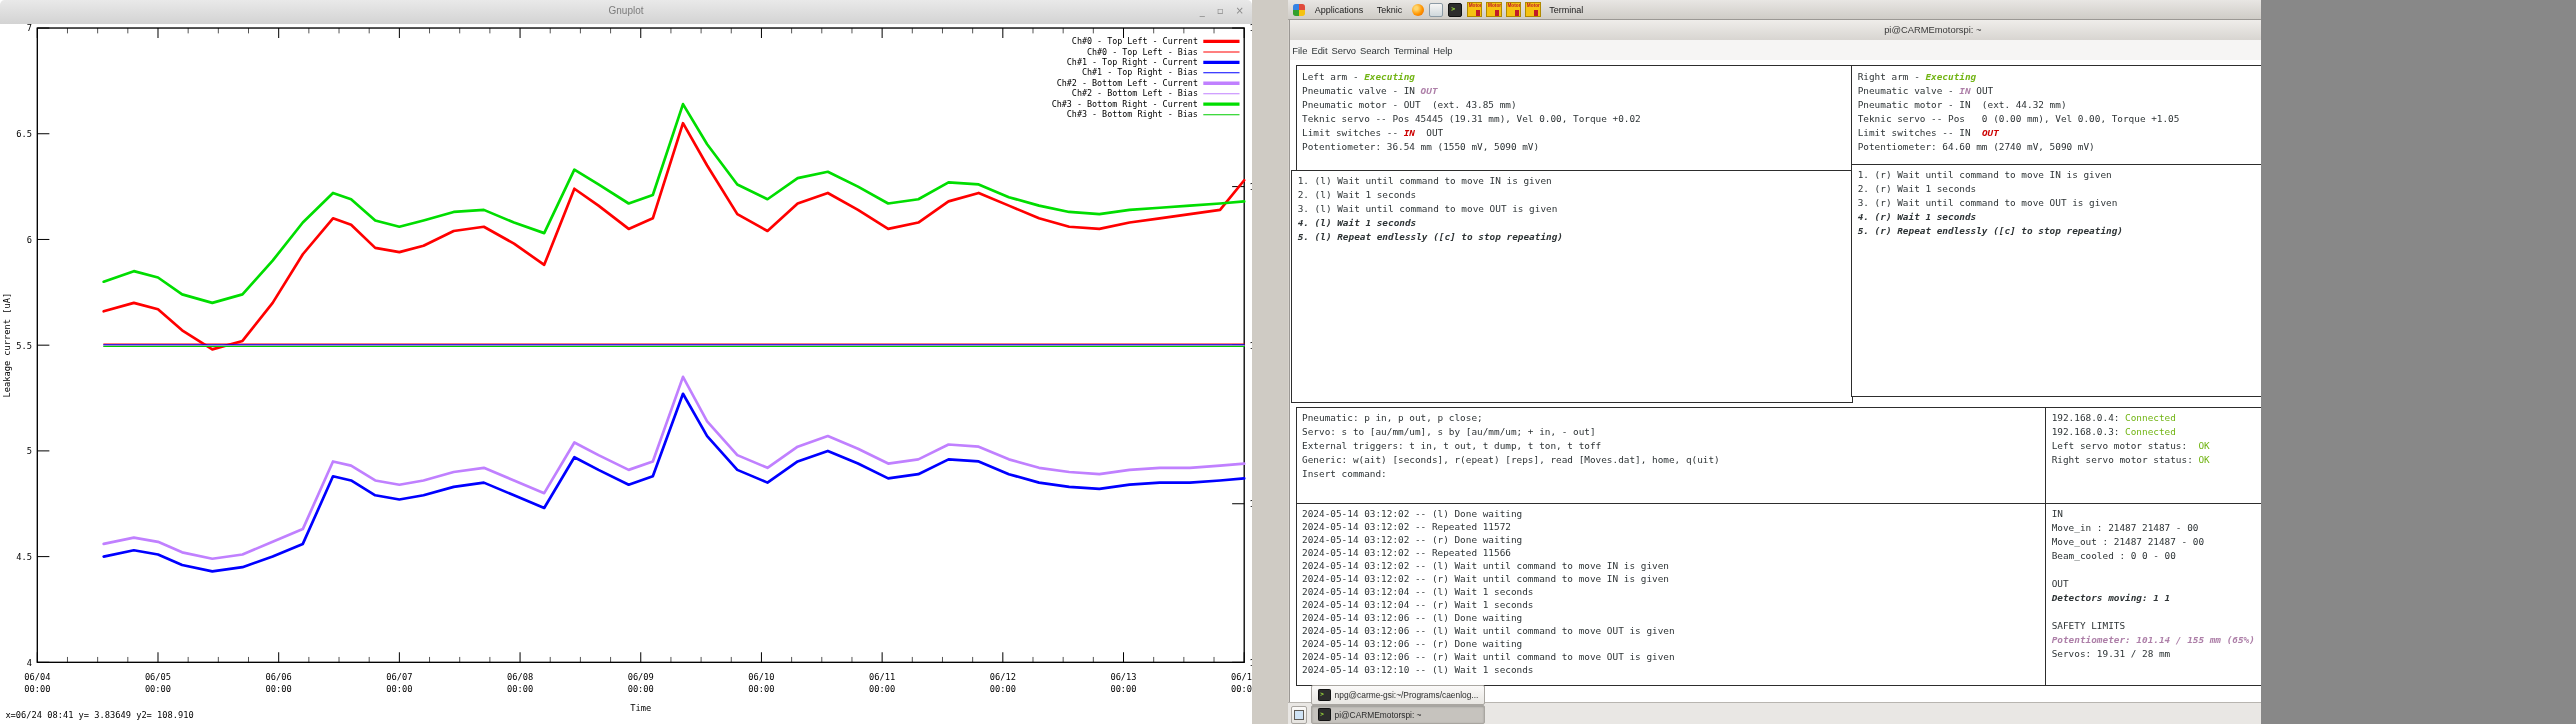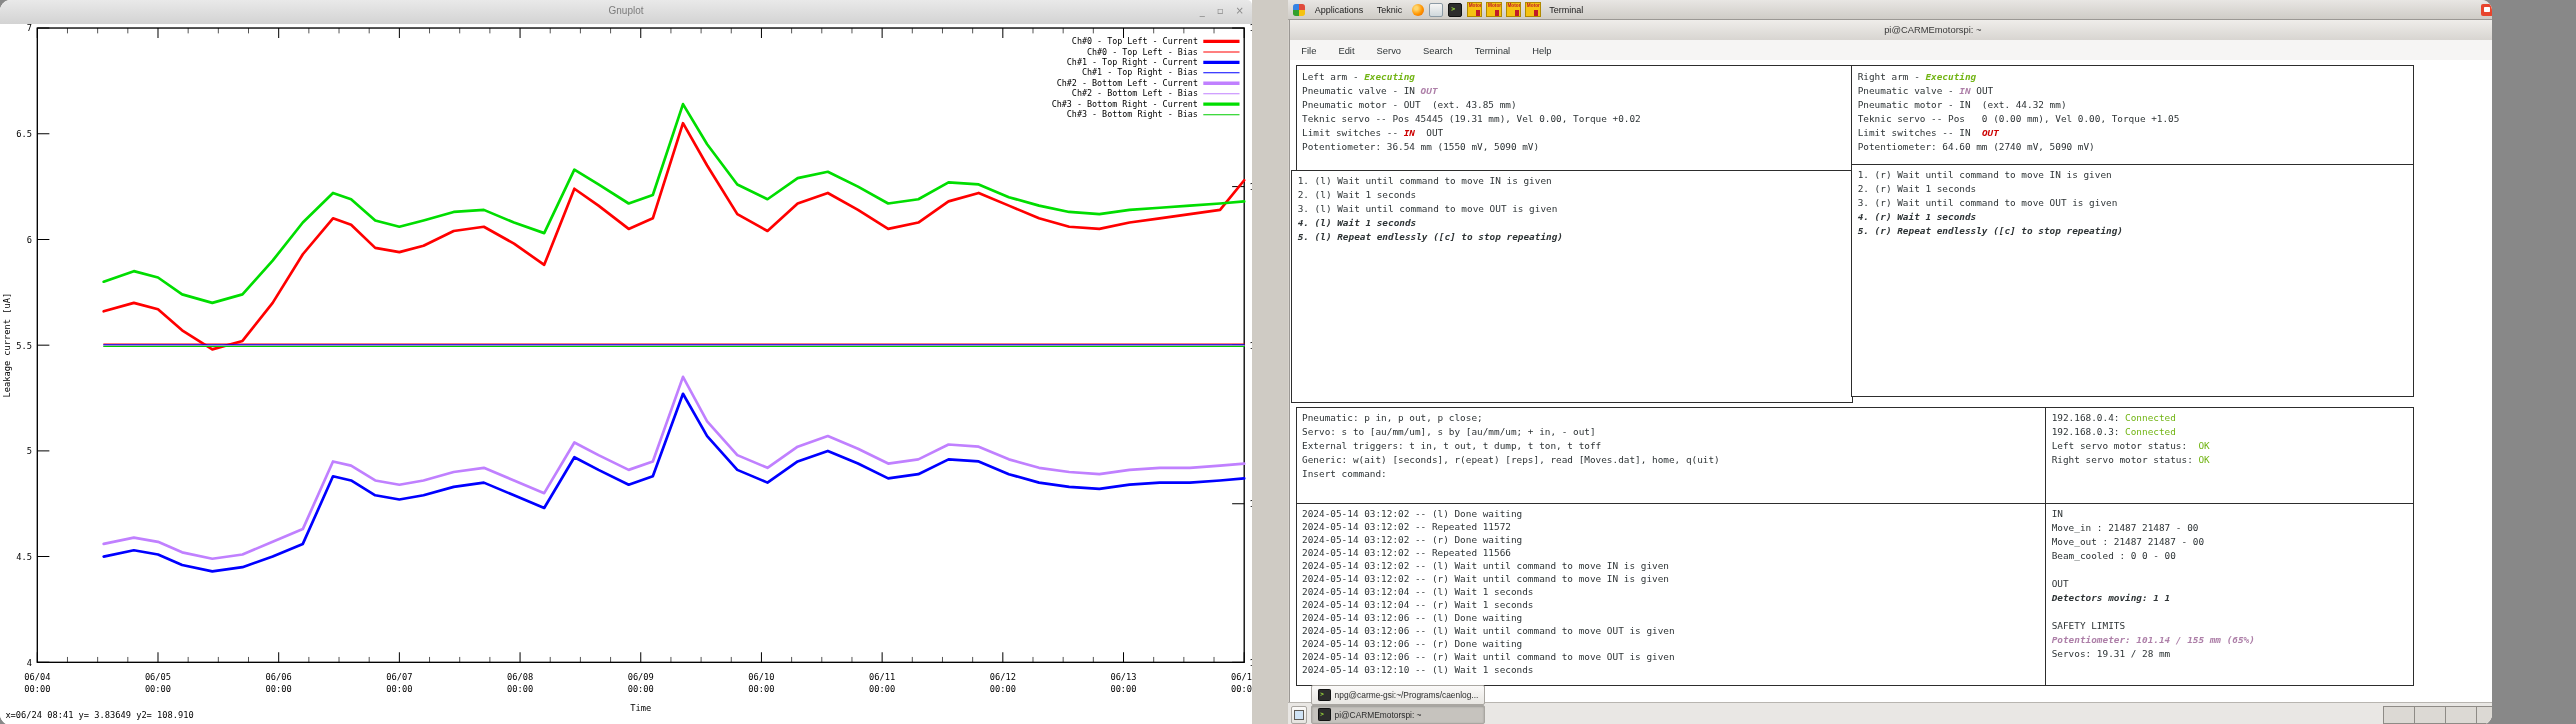--- a/index.html
+++ b/index.html
@@ -1,17 +1,17 @@
 <!DOCTYPE html>
 <html style="font-size:10.7px"><head>
 <meta charset="utf-8">
 <style>
   html,body{margin:0;padding:0;background:#888;}
-  #screen{position:relative;width:2492px;height:725px;background:#cfcbc4;overflow:hidden;
-          font-family:"Liberation Sans",sans-serif;border-radius:11px;}
+  #screen{position:relative;width:2261px;height:725px;background:#cfcbc4;overflow:hidden;
+          font-family:"Liberation Sans",sans-serif;}
   
   #gnuplot-window{position:absolute;left:0;top:0;width:1252px;height:725px;background:#fff;}
   #gp-titlebar{position:absolute;left:0;top:0;width:100%;height:24px;
     background:linear-gradient(#e9e9e9,#d3d3d3);border-bottom:0.7px solid #b9b9b9;
     border-radius:4.7px 4.7px 0 0;}
   #gp-title{position:absolute;left:0;right:0;top:5.4px;text-align:center;color:#7c7c7c;
     font-size:10px;}
   .winbtns{position:absolute;right:8px;top:4.7px;display:flex;gap:12px;color:#8a8a8a;
     font-size:10px;font-family:"DejaVu Sans",sans-serif;}
   .winbtns span{cursor:default;}
@@ -40,21 +40,21 @@
   #clock{font-size:9px;}
   .sys-ico{width:10.7px;height:10.7px;color:#2c2c2c;}
   
   #term-window{position:absolute;left:1.3px;top:19px;width:1285px;height:683px;background:#fff;
     border:0.7px solid #9b9894;border-bottom:none;}
   #term-titlebar{position:absolute;left:0;top:0;width:100%;height:20px;
     background:linear-gradient(#efedea,#d8d5d1);border-bottom:0.7px solid #b3b0ab;}
   #term-title{position:absolute;left:0;right:0;top:4px;text-align:center;font-size:9.4px;color:#3a3a3a;}
   #term-menubar{position:absolute;left:0;top:20px;width:100%;height:20px;background:#f6f5f4;
     border-bottom:0.7px solid #d5d2ce;display:flex;align-items:center;font-size:9.4px;color:#2e3436;}
-  .menubar-item{padding:0 11px;cursor:default;}
+  .menubar-item{padding:0 2px;cursor:default;}
   #term-body{position:absolute;left:0;top:40px;width:100%;height:641px;background:#fff;}
   .pane{position:absolute;background:#fff;border:0.7px solid #2d2d2d;padding:3.4px 5.4px;
     font:9.4px/14px "DejaVu Sans Mono",monospace;color:#2e3436;white-space:pre;overflow:hidden;}
   #pane-left-arm   {left:5.4px;   top:5.4px;  width:549px; height:98px;}
   #pane-right-arm  {left:561px; top:5.4px;  width:550px; height:98px;}
   #pane-left-steps {left:1px;   top:110px;width:549px; height:224px;}
   #pane-right-steps{left:561px; top:104px;width:550px; height:224px;}
   #pane-commands   {left:5.4px;   top:347px;width:738px;height:89px;}
   #pane-connection {left:755px;top:347px;width:356px; height:89px;}
   #pane-log        {left:5.4px;   top:443px;width:738px;height:174px;}

